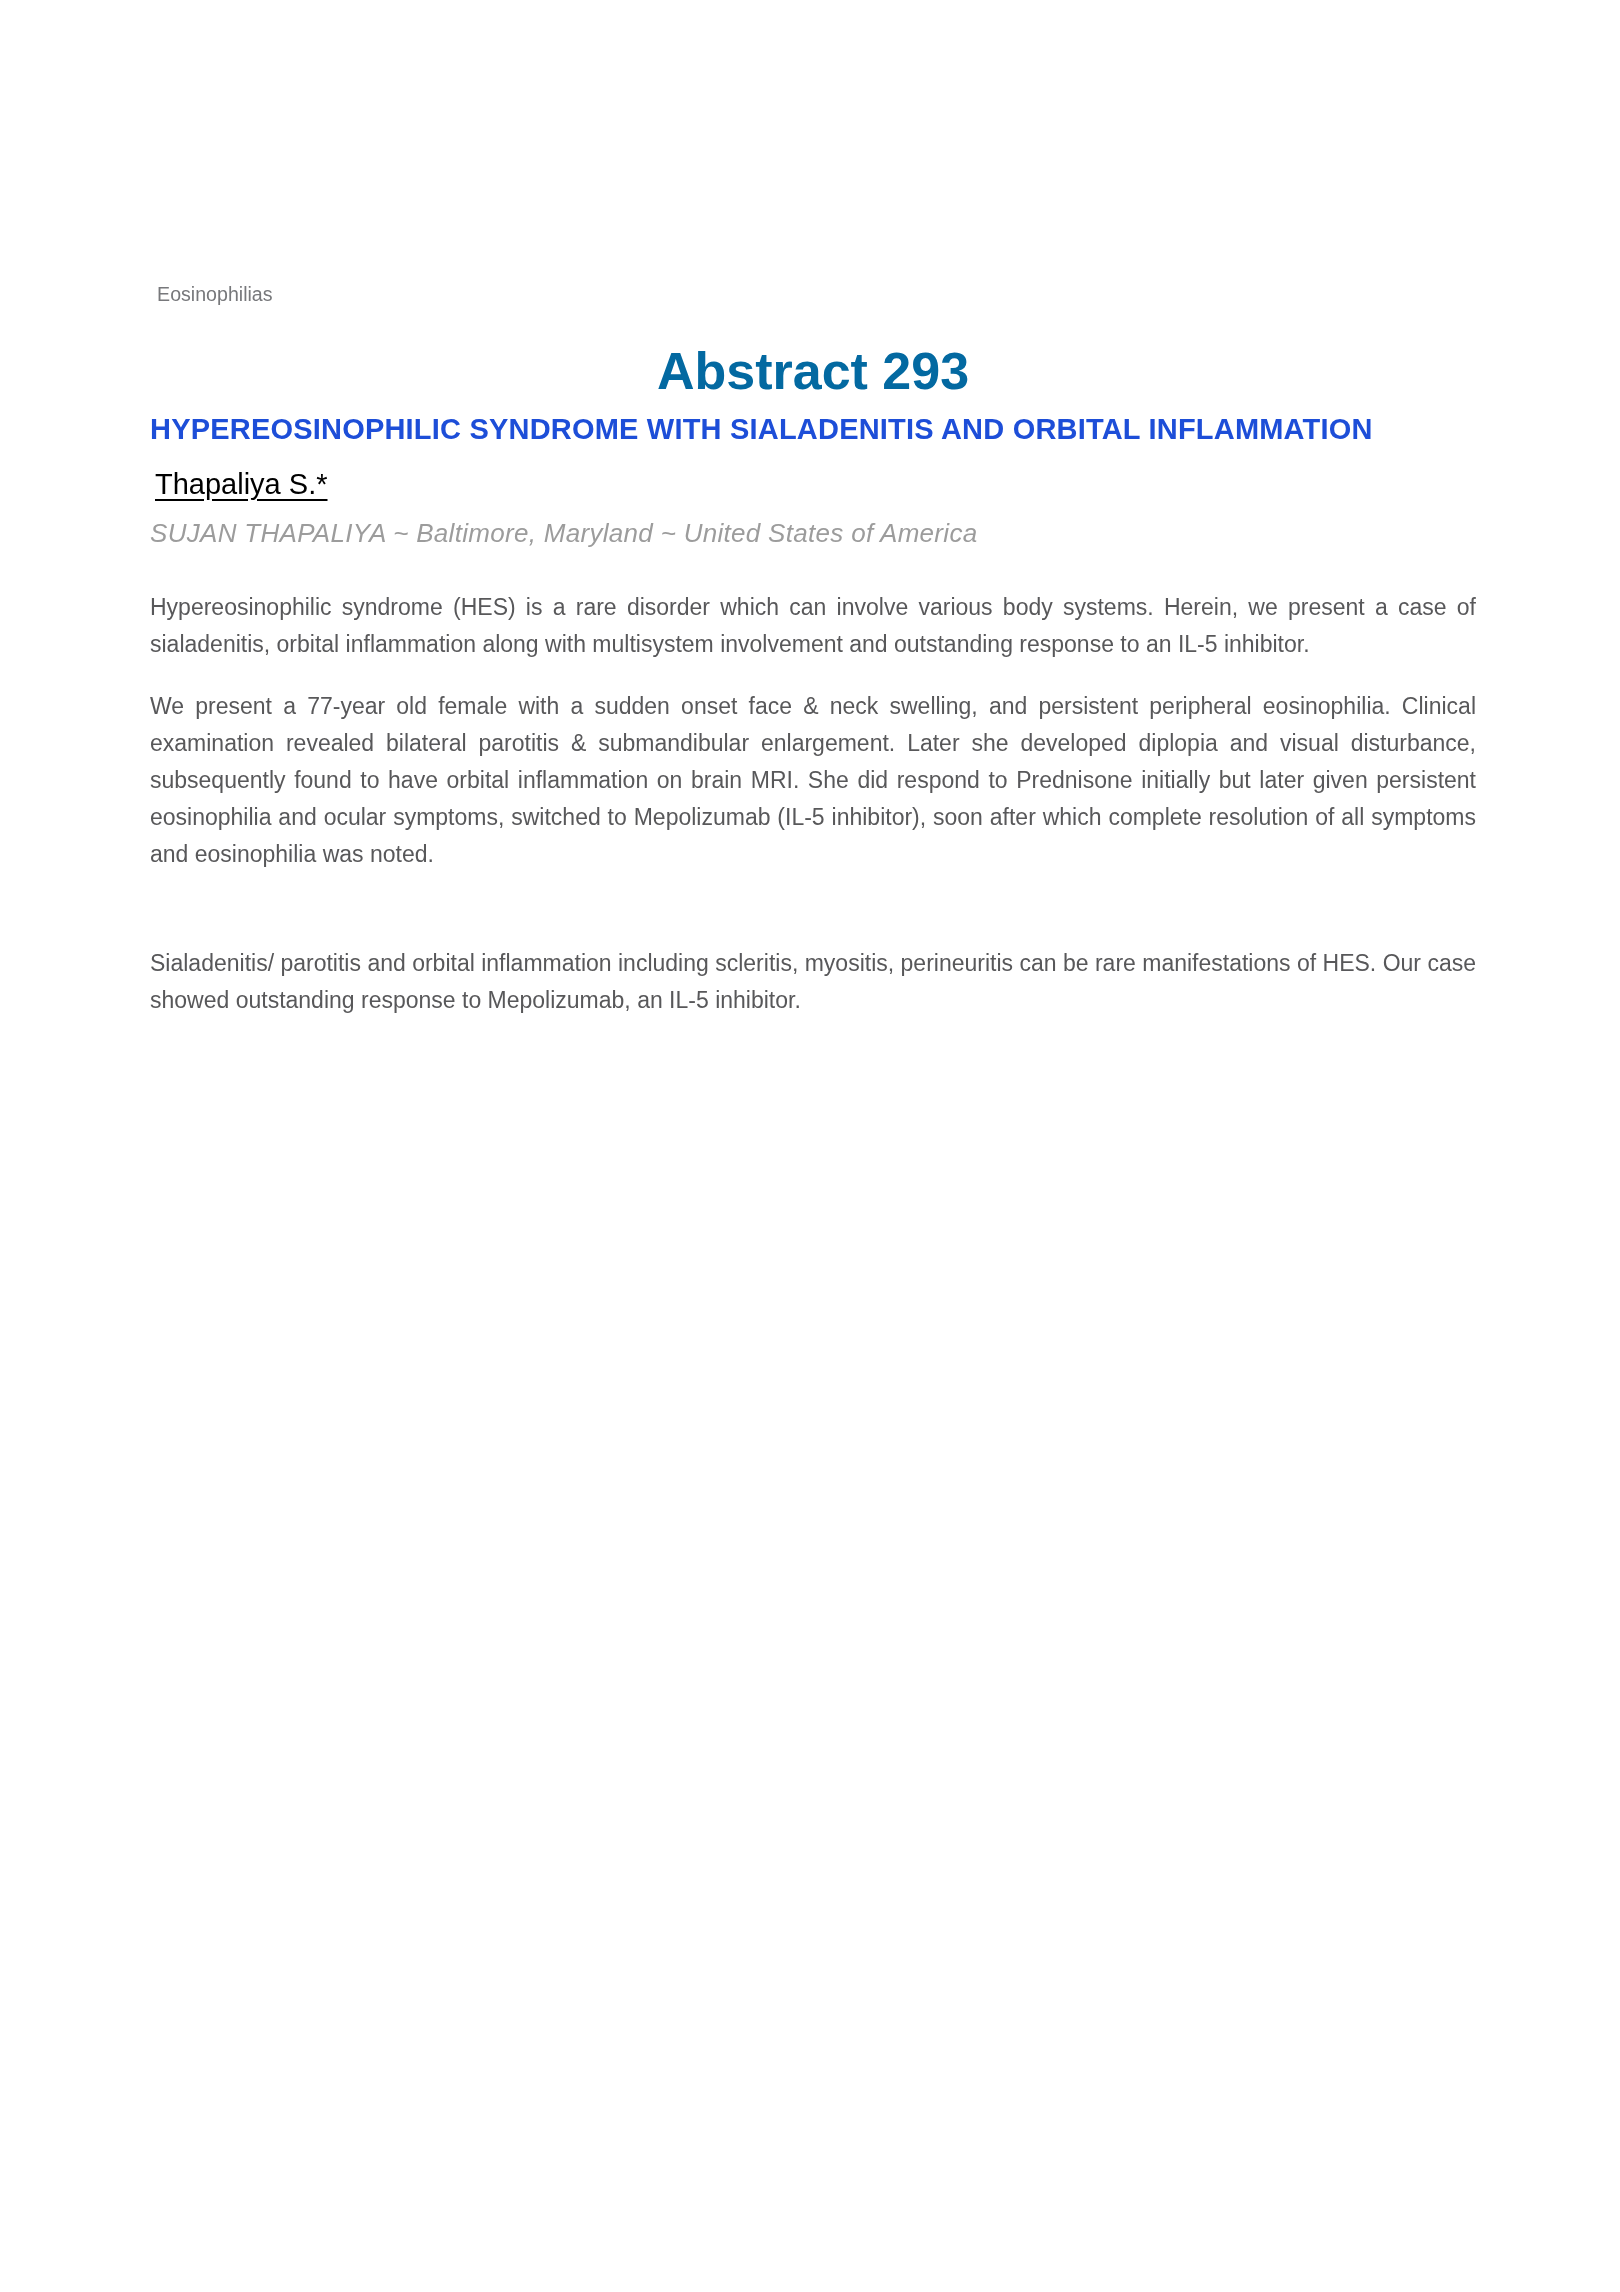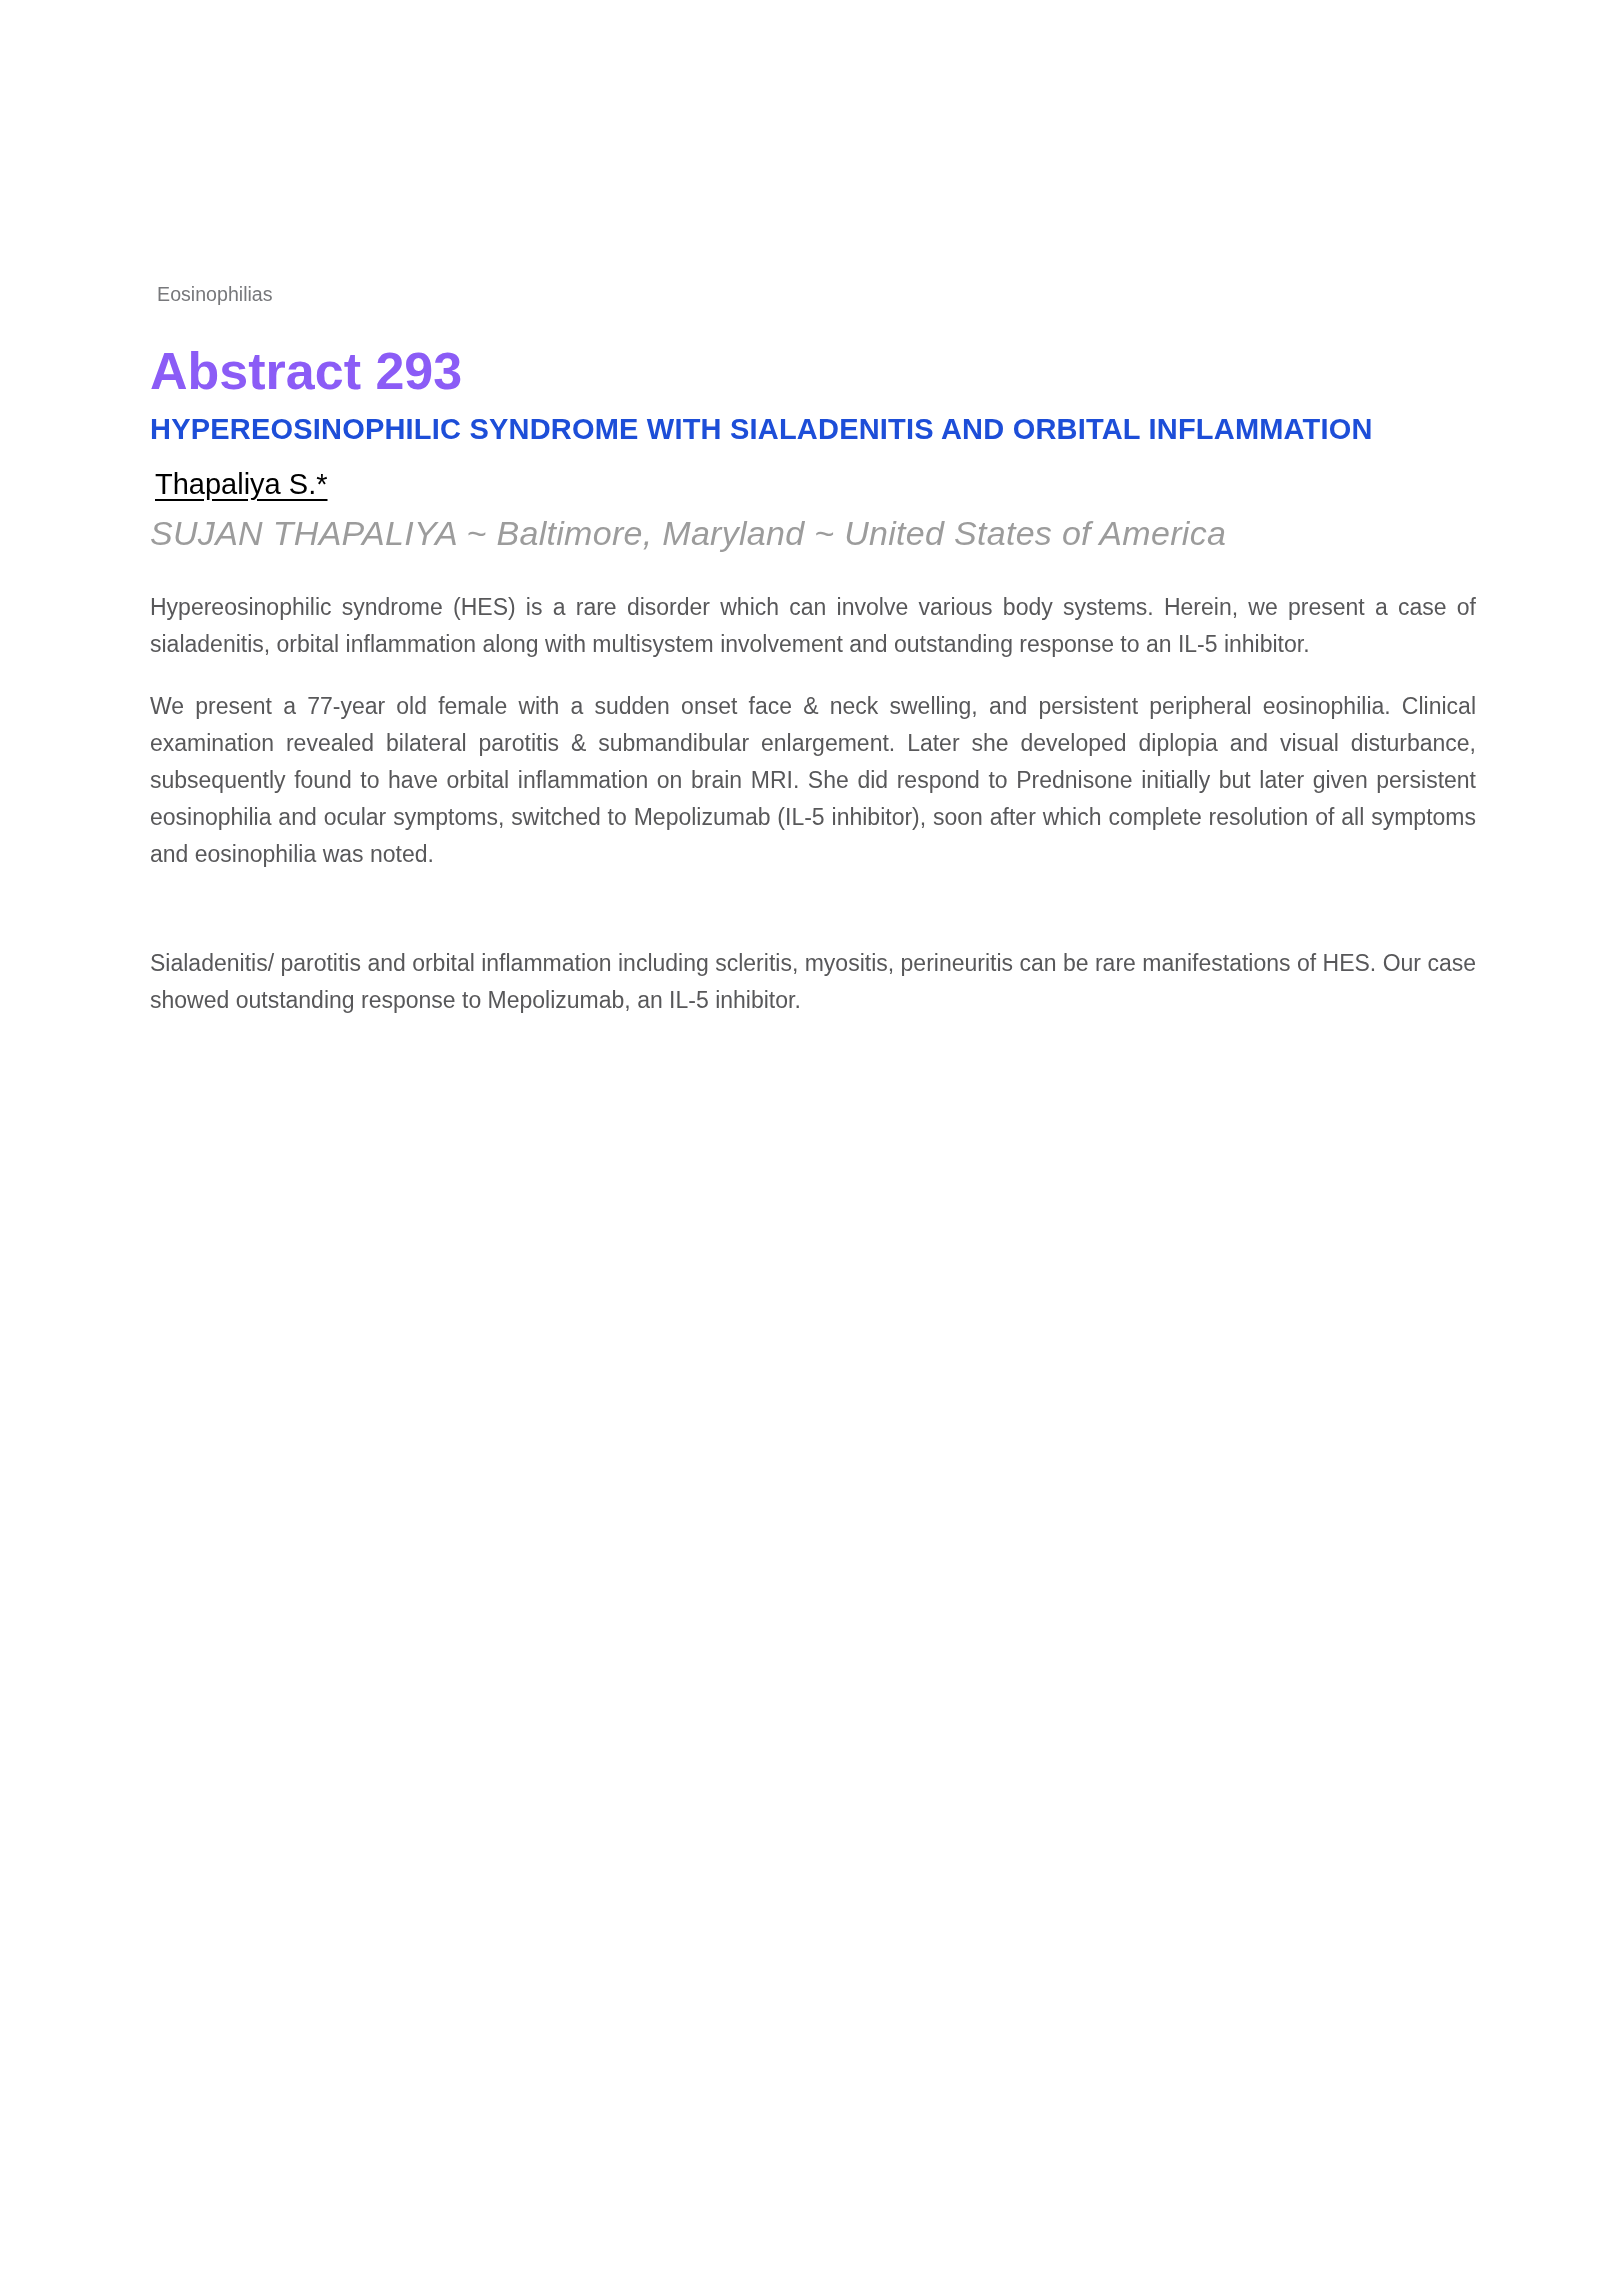--- a/index.html
+++ b/index.html
@@ -25,41 +25,42 @@
   .category {
     font-size: 19.6px;
     line-height: 23px;
     color: #77787b;
     margin: 0 0 37px 7.1px;
   }
   .abstract-heading {
     font-size: 52px;
     line-height: 57px;
     font-weight: 700;
-    color: #8b5cf6;
+    color: #0369a1;
     margin: 0 0 10.7px 0;
+    text-align: center;
   }
   .title {
     font-size: 29px;
     line-height: 36px;
     font-weight: 700;
     color: #1d4ed8;
     letter-spacing: 0.2px;
     margin: 0 0 19.6px 0;
   }
   .author {
     font-size: 29px;
     line-height: 36px;
     color: #000000;
     text-decoration: underline;
     text-underline-offset: 4.5px;
     margin: 0 0 16px 5px;
   }
   .affiliation {
-    font-size: 34px;
+    font-size: 26px;
     line-height: 30px;
     font-style: italic;
     color: #9c9c9c;
     letter-spacing: 0.3px;
     margin: 0 0 41px 0;
   }
   .body {
     font-size: 23px;
     line-height: 37px;
     color: #58585a;

